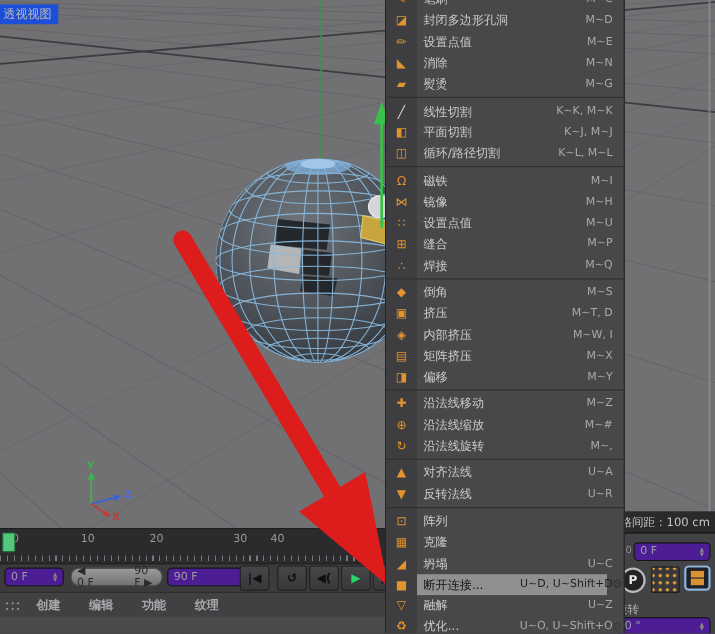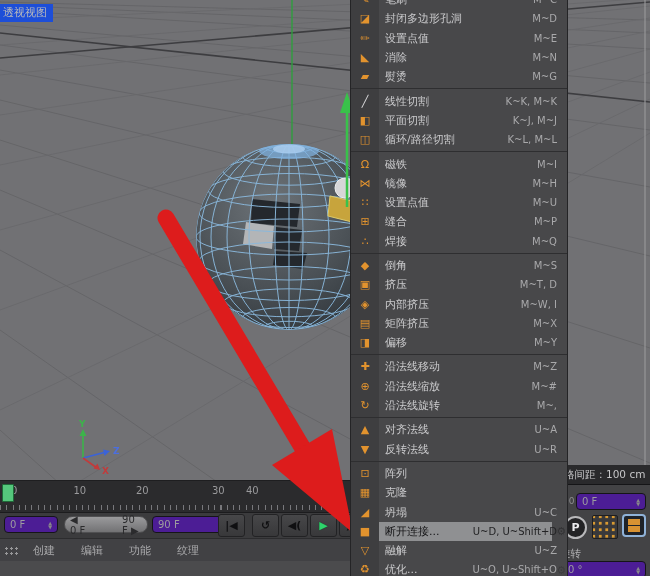--- a/index.html
+++ b/index.html
@@ -34,21 +34,21 @@
         border-radius:3px;color:#0f0f11;font-weight:bold;font-size:11px;display:flex;
         align-items:center;justify-content:center;}
   #btn-jump-start{position:absolute;left:218px;top:1px;}
   #tbtn-group{position:absolute;left:252px;top:1px;display:flex;gap:2px;}
   .play-green{color:#2ed36b;text-shadow:0 0 1px #0a4020;}
   #tabsbar{position:absolute;left:0;top:538px;width:650px;height:23px;background:#414144;
            border-top:1px solid #2c2c2e;z-index:2;}
   #tab-handle{position:absolute;left:4px;top:7px;width:15px;height:10px;
               background-image:radial-gradient(#98989a 1px,transparent 1.2px);
               background-size:5px 5px;}
-  #tabs{position:absolute;left:33px;top:4px;display:flex;gap:26px;}
+  #tabs{position:absolute;left:33px;top:4px;display:flex;gap:26px;font-weight:bold;}
   .tab{color:#a9a9ab;font-size:11px;}
   #filler{position:absolute;left:0;top:561px;width:650px;height:15px;background:#4b4b4d;z-index:2;}
   
   #rightfrag{position:absolute;left:560px;top:465px;width:90px;height:121px;background:#434345;z-index:2;}
   #gridspace-bar{position:absolute;left:0;top:0;width:90px;height:20px;background:#2a2a2c;
                  border-bottom:1px solid #151517;color:#c6c6c8;font-size:10.5px;
                  display:flex;align-items:center;padding-left:4px;box-sizing:border-box;}
   #frag-90{position:absolute;left:3px;top:31px;font-size:9px;color:#8e8e90;}
   #frag-frame{left:16px;top:28px;width:70px;}
   #p-button{position:absolute;left:4px;top:51px;width:19px;height:19px;border-radius:50%;

